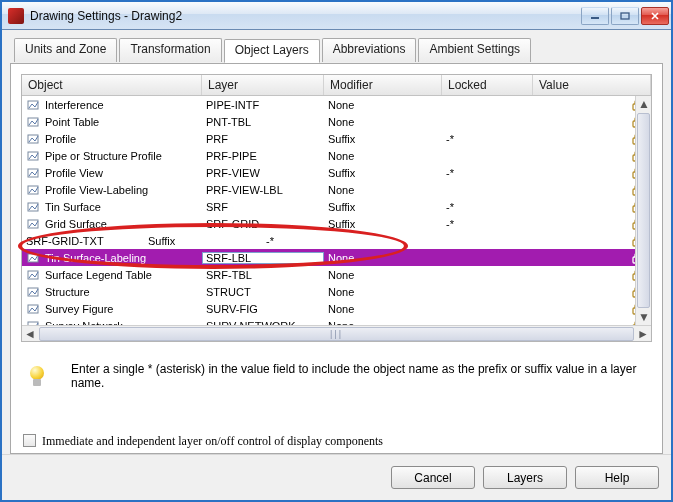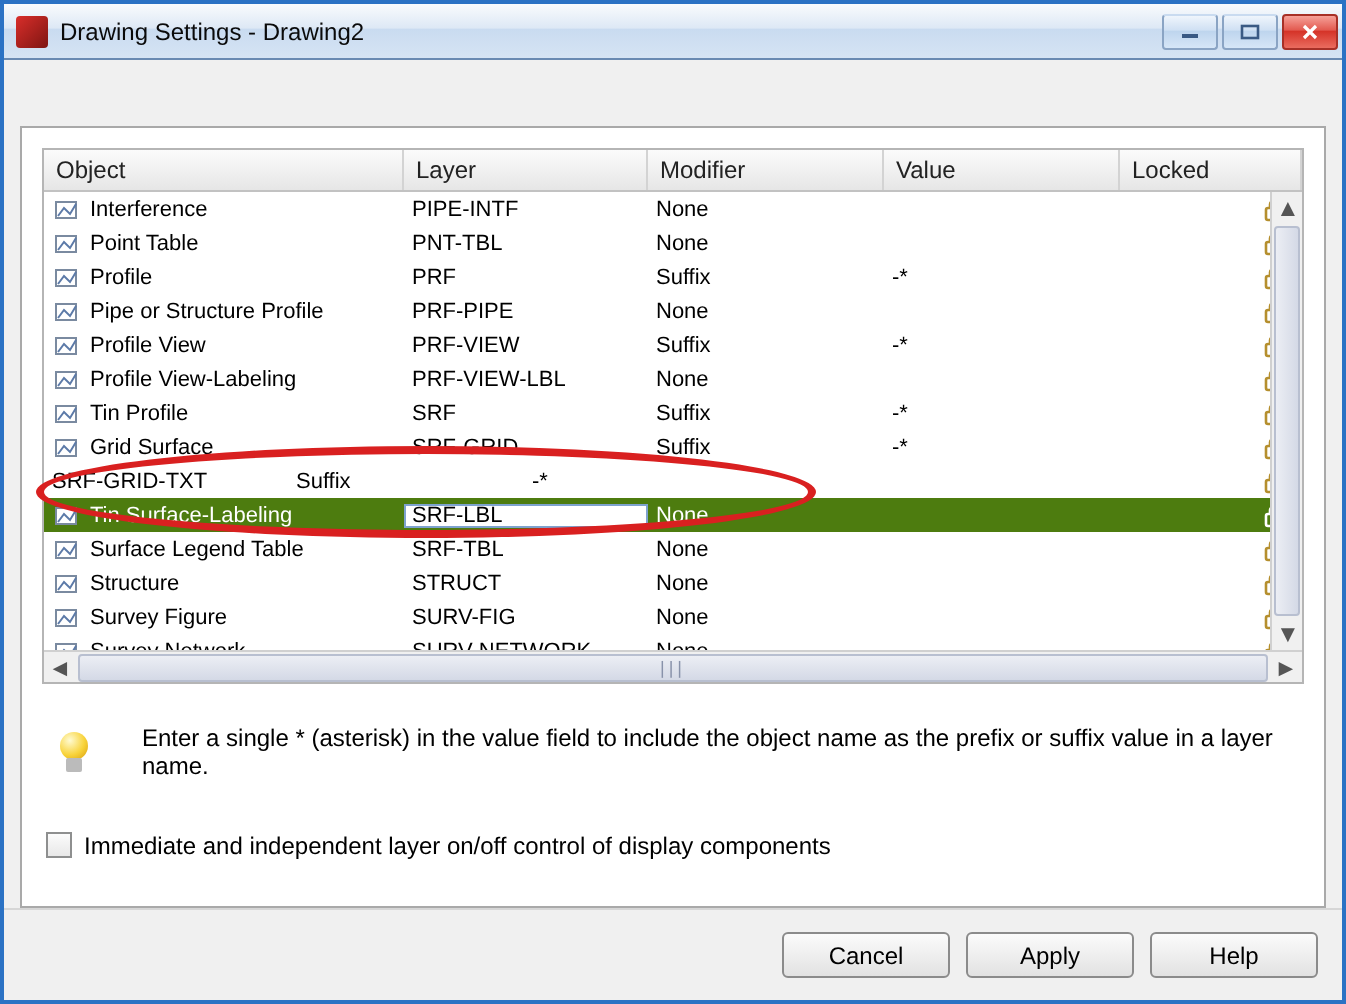--- a/index.html
+++ b/index.html
@@ -108,21 +108,21 @@
   .gbody { flex:1; overflow:hidden; }
   .grow {
     display:flex; height:17px; align-items:center;
     font-size:11px; color:#000;
   }
   .grow .c0, .grow .c1, .grow .c2, .grow .c3, .grow .c4 {
     padding:0 4px; overflow:hidden; white-space:nowrap; text-overflow:clip;
     border-right:none;
   }
   .grow .c0 { padding-left:4px; }
-  .grow.selected { background:#4d7c0f; color:#fff; }
+  .grow.selected { background:#a21caf; color:#fff; }
   .grow.selected .c1 {
     background:#fff; color:#000; outline:1px solid #7da2ce; outline-offset:-1px;
   }
   .rowicon {
     width:16px; height:14px; flex:none;
     display:flex; align-items:center; justify-content:center;
     color:#666; font-size:10px;
   }
   .lockicon {
     width:14px; height:14px; margin-left:auto; margin-right:4px; flex:none;
@@ -183,21 +183,21 @@
   }
   .bulb .b2 {
     position:absolute; bottom:0; left:6px; width:8px; height:7px;
     background:#bbb; border-radius:1px;
   }
   .hinttext { color:#000; }
 
   
   .checkrow {
     display:flex; gap:6px;
-    margin-top:26px; padding:0 2px;
+    margin-top:44px; padding:0 2px;font-family:Liberation Serif, serif;
   }
   .chk {
     width:13px; height:13px; border:1px solid #8e8f8f;
     background:linear-gradient(to bottom,#fbfbfb,#e8e8e8);
     flex:none;
   }
 
   
   .buttons {
     position:absolute; left:0; right:0; bottom:0; height:46px;
@@ -236,30 +236,37 @@
     <div class="winbtn close">
       <svg width="10" height="8" viewBox="0 0 10 8">
           <path d="M2 1 L8 7 M8 1 L2 7" stroke="currentColor" stroke-width="1.6"></path>
         </svg>
     </div>
   </div>
 </div>
 
 <div class="client">
 
+  <div class="tabbar">
+    <div class="tab">Units and Zone</div>
+    <div class="tab">Transformation</div>
+    <div class="tab active">Object Layers</div>
+    <div class="tab">Abbreviations</div>
+    <div class="tab">Ambient Settings</div>
+  </div>
 
   <div class="panel">
 
     <div class="grid">
       <div class="ghead">
         <div class="gh c0">Object</div>
         <div class="gh c1">Layer</div>
         <div class="gh c2">Modifier</div>
+        <div class="gh c4">Locked</div>
         <div class="gh c3">Value</div>
-        <div class="gh c4">Locked</div>
       </div>
       <div class="gbody" id="gbody">
           <div class="grow">
             <div class="c0">
               <span class="rowicon">
                 <svg width="14" height="12" viewBox="0 0 14 12">
                   <rect x="1" y="2" width="10" height="8" fill="#fff" stroke="#7a8aa0"></rect>
                   <path d="M2 9 L5 5 L8 8 L11 3" fill="none" stroke="#5c7aa8" stroke-width="1"></path>
                 </svg>
               </span>
@@ -388,21 +395,21 @@
             </div>
           </div>
           <div class="grow">
             <div class="c0">
               <span class="rowicon">
                 <svg width="14" height="12" viewBox="0 0 14 12">
                   <rect x="1" y="2" width="10" height="8" fill="#fff" stroke="#7a8aa0"></rect>
                   <path d="M2 9 L5 5 L8 8 L11 3" fill="none" stroke="#5c7aa8" stroke-width="1"></path>
                 </svg>
               </span>
-              <span>Tin Profile</span>
+              <span>Tin Surface</span>
             </div>
             <div class="c1">SRF</div>
             <div class="c2">Suffix</div>
             <div class="c3">-*</div>
             <div class="c4" style="display: flex;">
               <span class="lockicon">
                 <svg width="11" height="12" viewBox="0 0 11 12">
                   <path d="M4 5 V3.2 a2 2 0 0 1 4 0" fill="none" stroke="#b58f2e" stroke-width="1.3"></path>
                   <rect x="2" y="5" width="7" height="6" rx="1" fill="none" stroke="#b58f2e" stroke-width="1.3"></rect>
                 </svg>
@@ -580,17 +587,17 @@
 
     <div class="checkrow">
       <div class="chk"></div>
       <div>Immediate and independent layer on/off control of display components</div>
     </div>
 
   </div>
 
   <div class="buttons">
     <div class="btn">Cancel</div>
-    <div class="btn">Apply</div>
+    <div class="btn">Layers</div>
     <div class="btn">Help</div>
   </div>
 
 </div>
 
 </body></html>

